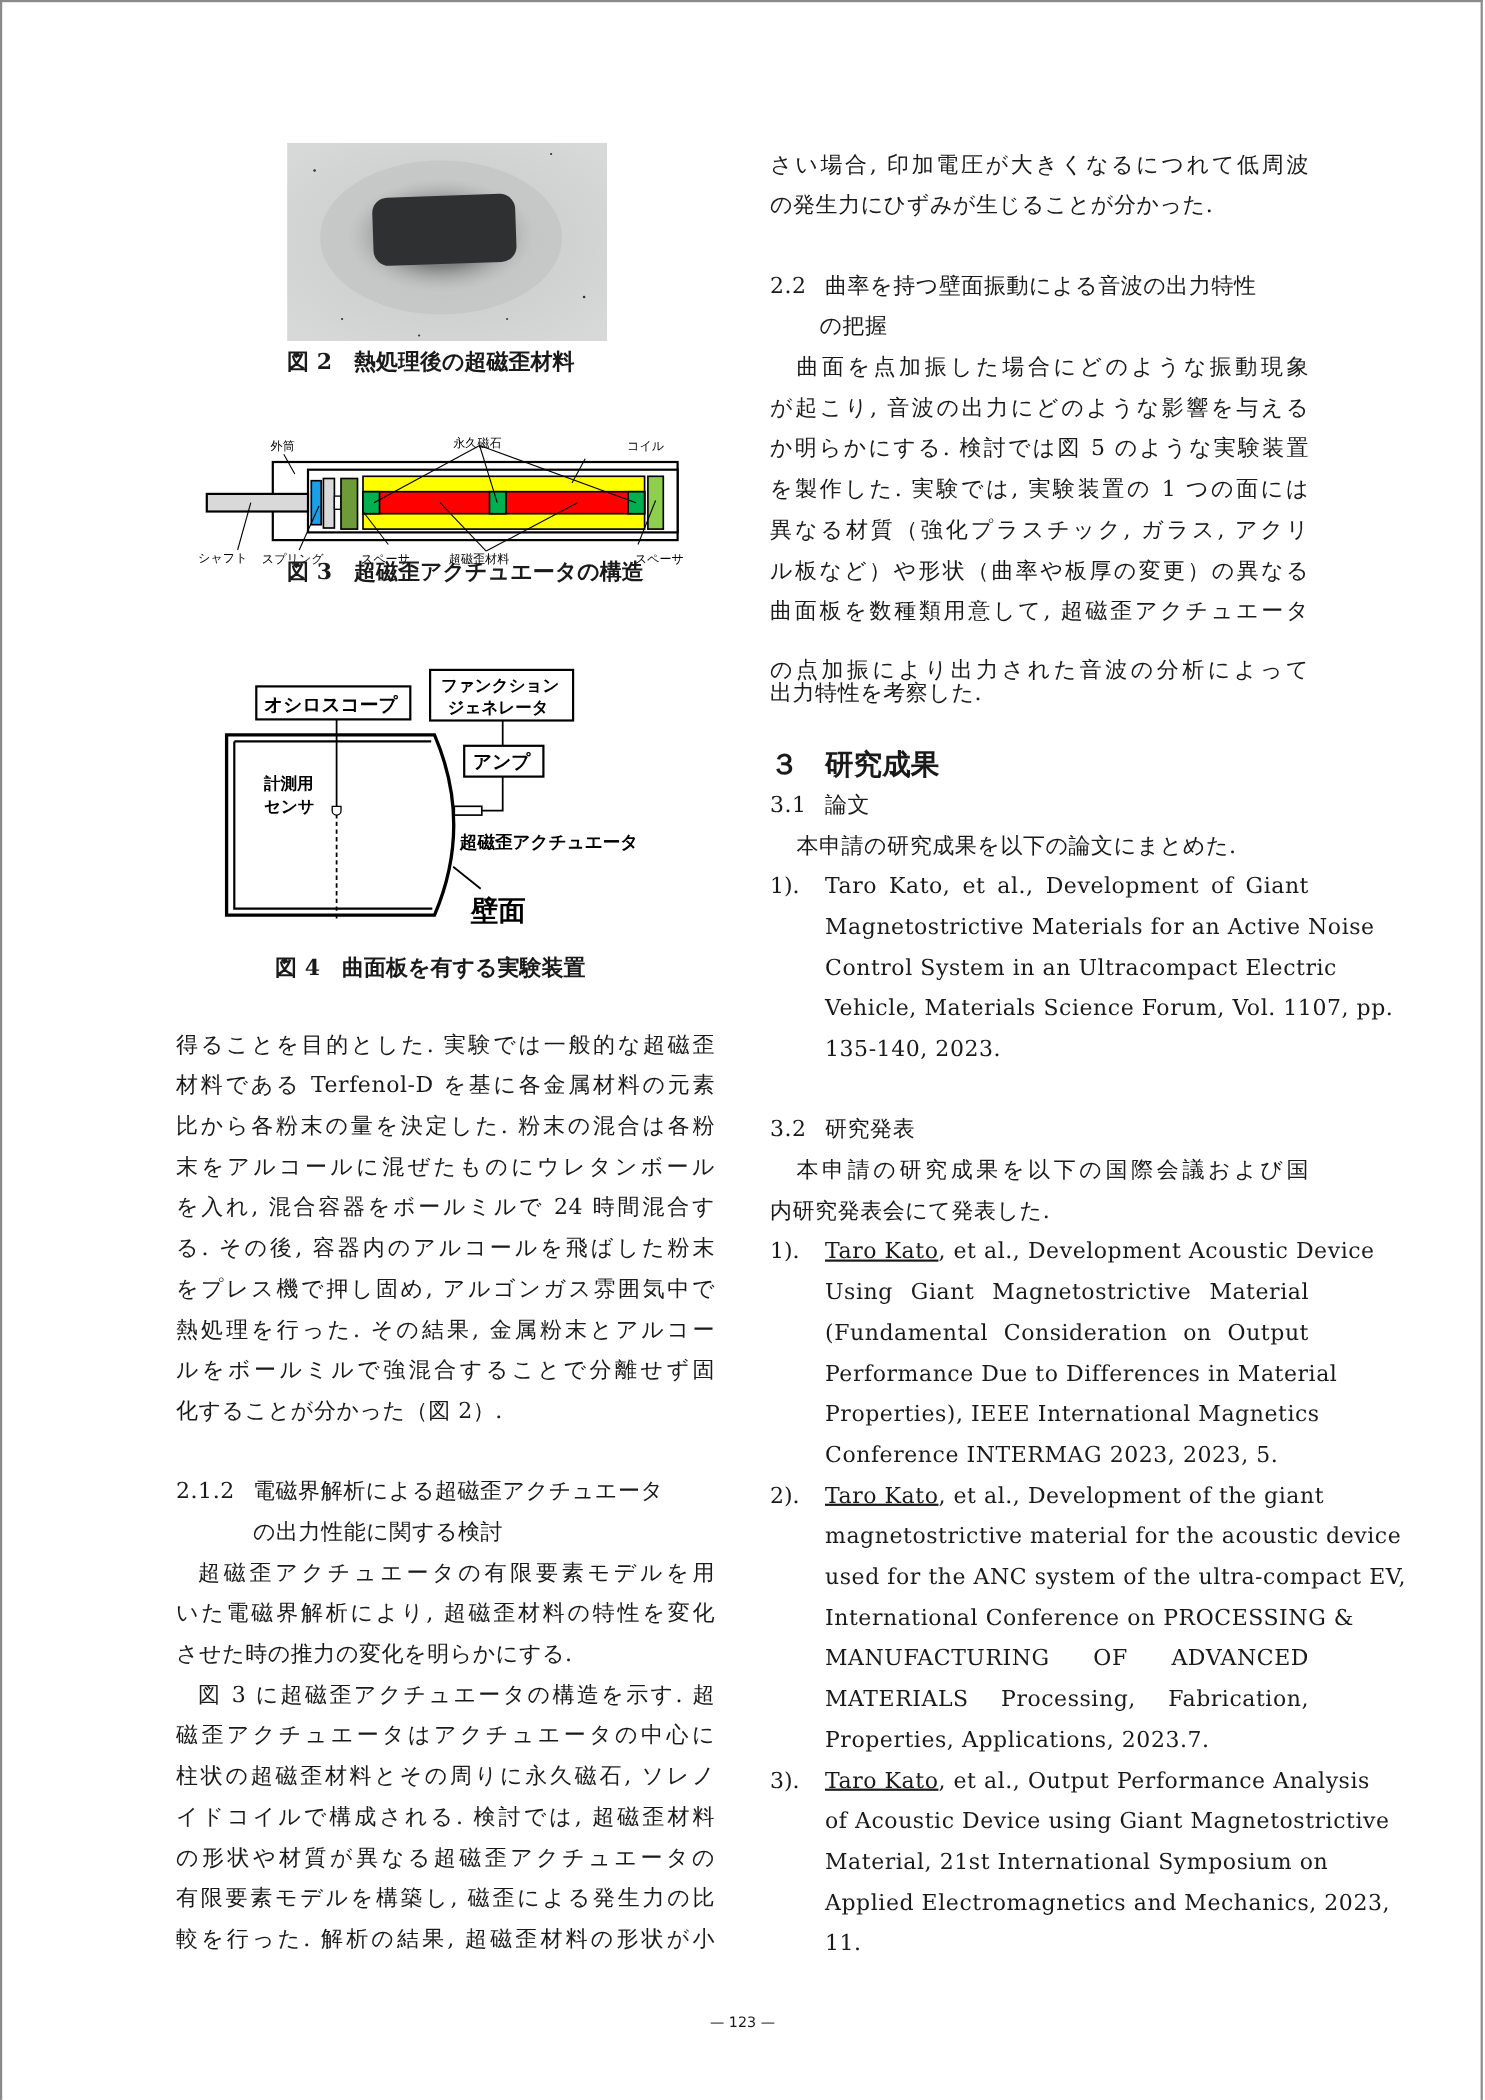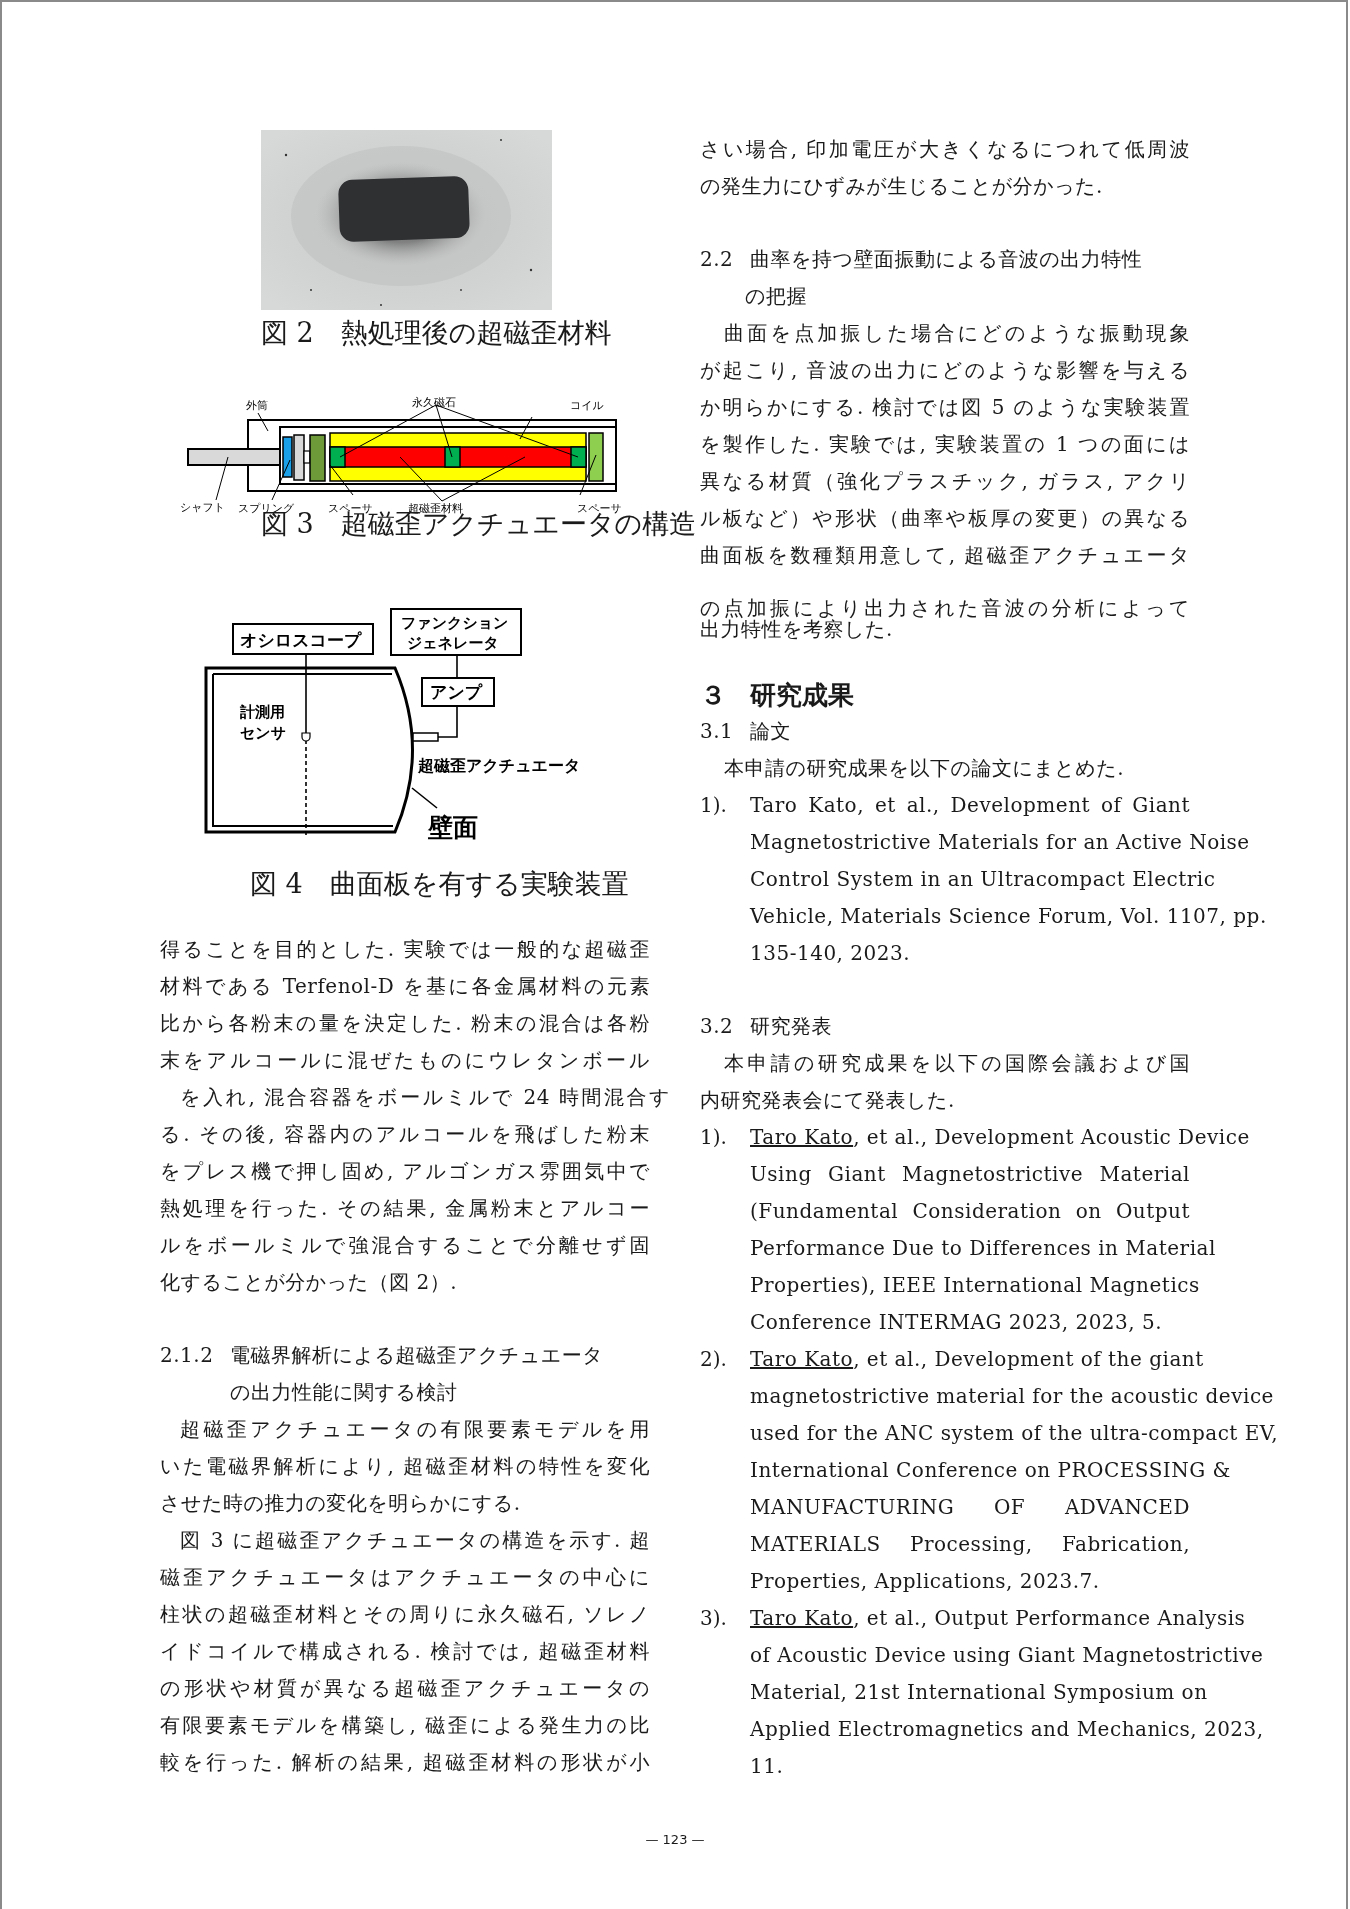--- a/index.html
+++ b/index.html
@@ -3,21 +3,21 @@
 <meta charset="utf-8">
 <style>
   html, body { margin:0; padding:0; background:#ffffff; }
   body { width:1350px; height:1909px; position:relative; overflow:hidden;
          font-family:"DejaVu Serif","Liberation Serif",serif; color:#1a1a1a; }
   .page-border { position:absolute; left:0; top:0; width:1348px; height:1909px;
          border-left:2px solid #8a8a8a; border-right:2px solid #8a8a8a; border-top:2px solid #8a8a8a; box-sizing:border-box; }
   .col { position:absolute; }
   .line { position:absolute; white-space:nowrap; font-size:20px; line-height:24px; letter-spacing:0.5px; }
   .just { text-align:justify; text-align-last:justify; }
-  .caption { position:absolute; font-size:27px; white-space:nowrap; }
+  .caption { position:absolute; font-size:20px; white-space:nowrap;font-weight:bold; }
   .h1 { position:absolute; font-family:"DejaVu Sans","Liberation Sans",sans-serif; font-weight:bold; font-size:26px; }
   .ref-num { position:absolute; font-size:20px; }
   .u { text-decoration:underline; }
   svg text { font-family:"DejaVu Sans","Liberation Sans",sans-serif; }
   .page-num { position:absolute; left:0; width:1350px; top:1832px; text-align:center;
               font-family:"DejaVu Sans","Liberation Sans",sans-serif; font-size:13px; }
 </style>
 </head>
 <body>
 
@@ -130,21 +130,21 @@
   </svg>
 </div>
 <div class="caption" style="left:250px;top:866px;">図 4　曲面板を有する実験装置</div>
 
 <div class="col" style="left:160px;top:0;width:490px;">
   <div>
     <div class="line just" style="top:937px;width:490px;">得ることを目的とした. 実験では一般的な超磁歪</div>
     <div class="line just" style="top:974px;width:490px;">材料である  Terfenol-D  を基に各金属材料の元素</div>
     <div class="line just" style="top:1011px;width:490px;">比から各粉末の量を決定した. 粉末の混合は各粉</div>
     <div class="line just" style="top:1048px;width:490px;">末をアルコールに混ぜたものにウレタンボール</div>
-    <div class="line just" style="top:1085px;width:490px;margin-left:20px;">を入れ,  混合容器をボールミルで 24 時間混合す</div>
+    <div class="line just" style="top:1085px;width:490px;">を入れ,  混合容器をボールミルで 24 時間混合す</div>
     <div class="line just" style="top:1122px;width:490px;">る. その後, 容器内のアルコールを飛ばした粉末</div>
     <div class="line just" style="top:1159px;width:490px;">をプレス機で押し固め, アルゴンガス雰囲気中で</div>
     <div class="line just" style="top:1196px;width:490px;">熱処理を行った. その結果, 金属粉末とアルコー</div>
     <div class="line just" style="top:1233px;width:490px;">ルをボールミルで強混合することで分離せず固</div>
     <div class="line" style="top:1270px;">化することが分かった（図 2）.</div>
   </div>
 
   <div>
     <div class="line" style="top:1343px;">2.1.2</div>
     <div class="line" style="left:70px;top:1343px;">電磁界解析による超磁歪アクチュエータ</div>

